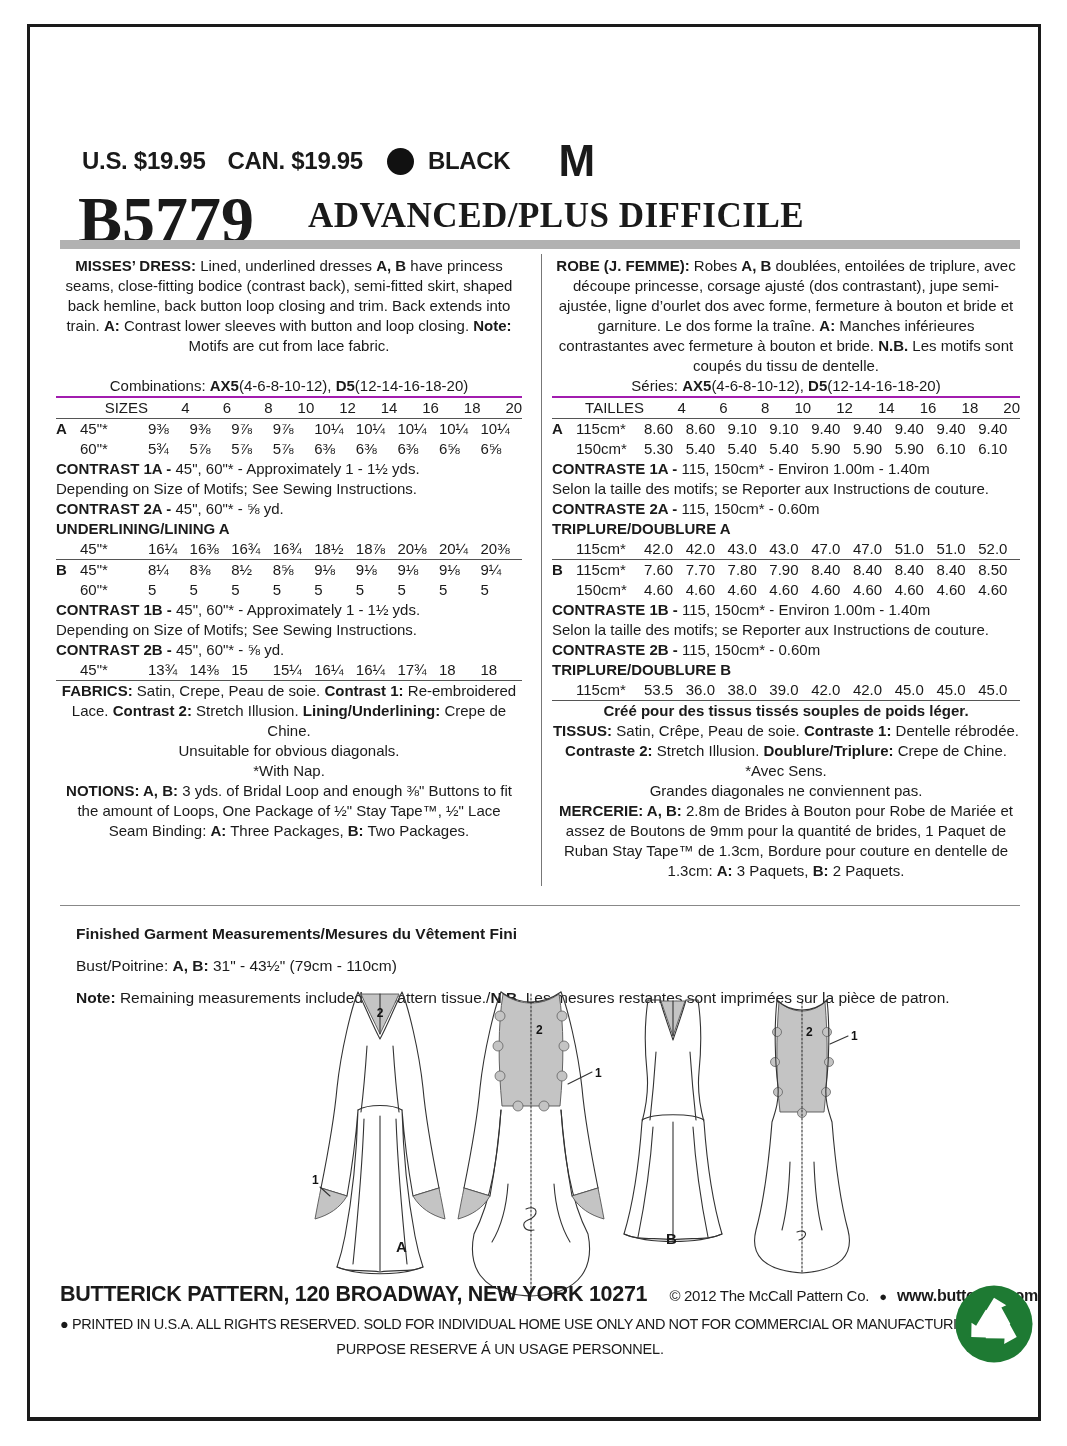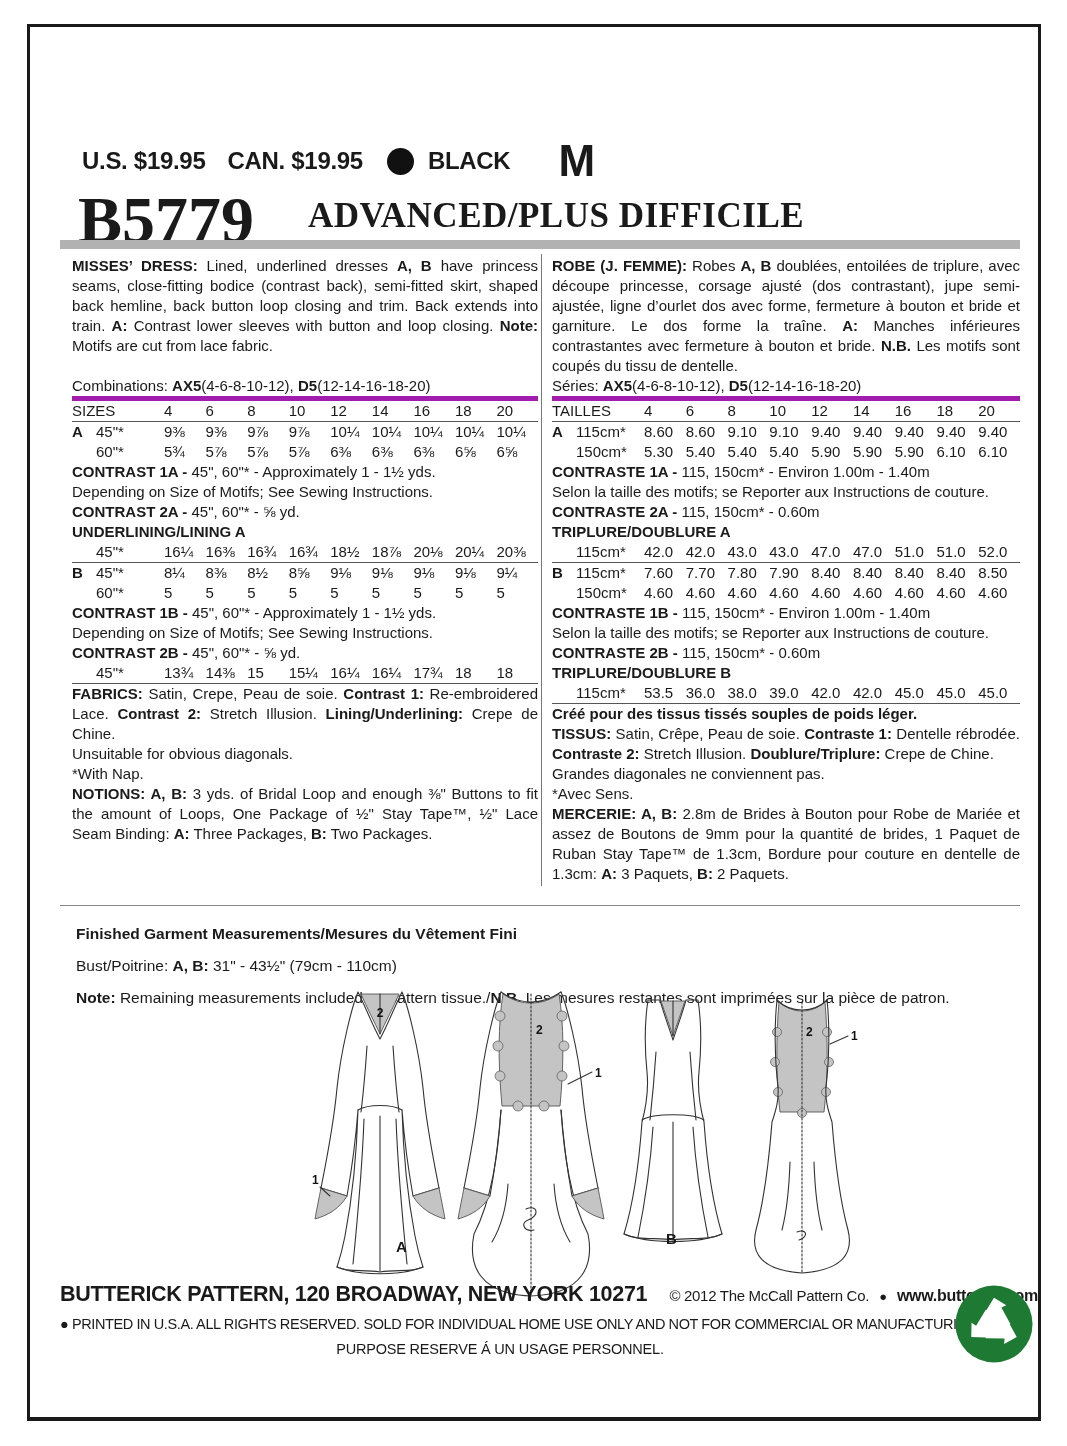--- a/index.html
+++ b/index.html
@@ -19,34 +19,34 @@
   .dot{width:27px;height:27px;border-radius:50%;background:#111;margin:0 14px 0 24px;}
   .size-letter{font-size:44px;font-weight:bold;margin-left:48px;line-height:1;}
   .pattern-number{position:absolute;left:78px;top:168px;
     font-family:"Liberation Serif", serif;font-weight:bold;font-size:66px;line-height:1;margin-top:19px;}
   .difficulty{position:absolute;left:308px;top:196px;
     font-family:"Liberation Serif", serif;font-weight:bold;font-size:35px;letter-spacing:0.5px;}
   .graybar{position:absolute;left:60px;top:240px;width:960px;height:9px;background:#b2b2b2;}
 
   
   .col{position:absolute;top:256px;font-size:15px;line-height:20px;}
-  .col-en{left:72px;width:466px;}
+  .col-en{left:56px;width:466px;}
   .col-fr{left:552px;width:468px;}
   .vdivider{position:absolute;left:541px;top:254px;width:1px;height:632px;background:#777;}
-  .col p{margin:0;}
+  .col p{margin:0;text-align:center;}
   .desc{text-align:justify;min-height:120px;}
   .combos{white-space:nowrap;}
   .trow{display:flex;line-height:20px;white-space:nowrap;}
   .trow.ttext{display:block;}
   .trow.thead{display:block;font-weight:bold;}
   .c-letter{width:24px;font-weight:bold;flex:0 0 auto;}
   .c-measure{width:68px;flex:0 0 auto;}
   .c-lab{width:92px;flex:0 0 auto;}
   .c-val{flex:1 1 0;}
-  .ra{border-top:5px solid #a21caf;}
+  .ra{border-top:2px solid #a21caf;text-align:right;}
   .rb{border-bottom:1px solid #555;}
   .designed{font-weight:bold;margin-top:8px;}
   .fabrics{text-align:justify;}
   .notions{text-align:justify;margin-top:9px;}
 
   
   .mid-rule{position:absolute;left:60px;top:905px;width:960px;height:1px;background:#888;}
   .measures{position:absolute;left:66px;top:913px;width:954px;font-size:15.5px;line-height:22px;}
   .measures p{margin:10px;white-space:nowrap;}
   .measures .title{font-weight:bold;}
@@ -297,22 +297,22 @@
         <span class="c-val">39.0</span>
         <span class="c-val">42.0</span>
         <span class="c-val">42.0</span>
         <span class="c-val">45.0</span>
         <span class="c-val">45.0</span>
         <span class="c-val">45.0</span>
       </div>
     </div>
   <p class="designed">Créé pour des tissus tissés souples de poids léger.</p>
   <p class="fabrics"><span class="b">TISSUS:</span><span> Satin, Crêpe, Peau de soie. </span><span class="b">Contraste 1:</span><span> Dentelle rébrodée. </span><span class="b">Contraste 2:</span><span> Stretch Illusion. </span><span class="b">Doublure/Triplure:</span><span> Crepe de Chine.</span></p>
+  <p>*Avec Sens.</p>
   <p>Grandes diagonales ne conviennent pas.</p>
-  <p>*Avec Sens.</p>
   <p class="notions"><span class="b">MERCERIE: A, B:</span><span> 2.8m de Brides à Bouton pour Robe de Mariée et assez de Boutons de 9mm pour la quantité de brides, 1 Paquet de Ruban Stay Tape™ de 1.3cm, Bordure pour couture en dentelle de 1.3cm: </span><span class="b">A:</span><span> 3 Paquets, </span><span class="b">B:</span><span> 2 Paquets.</span></p>
 </div>
 
 <div class="mid-rule"></div>
 <div class="measures">
   <p class="title">Finished Garment Measurements/Mesures du Vêtement Fini</p>
   <p><span>Bust/Poitrine: </span><span class="b">A, B:</span><span> 31" - 43½" (79cm - 110cm)</span></p>
   <p><span class="b">Note:</span><span> Remaining measurements included on pattern tissue./</span><span class="b">N.B.</span><span> Les mesures restantes sont imprimées sur la pièce de patron.</span></p>
 </div>
 

